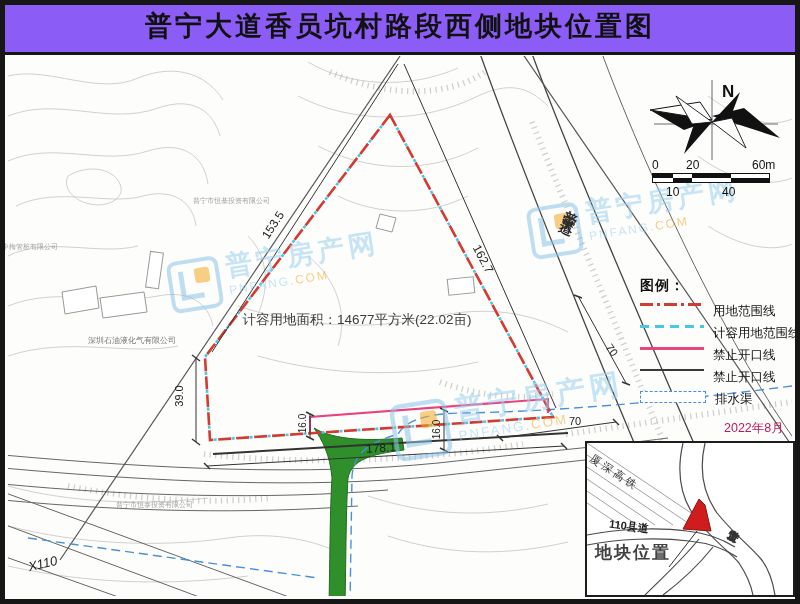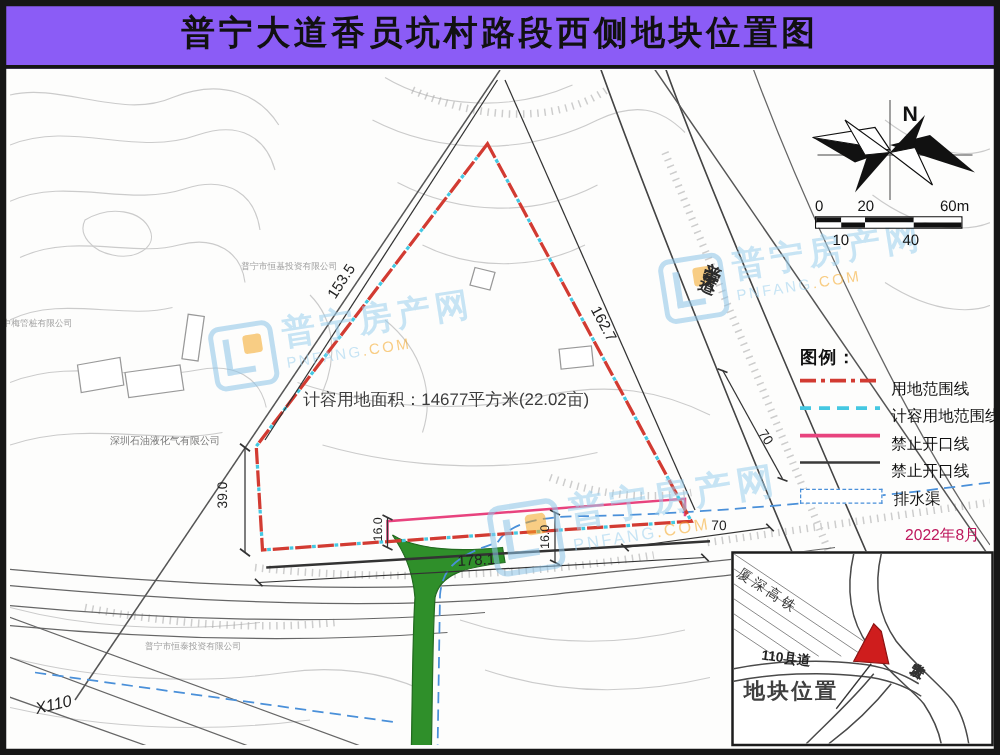--- a/index.html
+++ b/index.html
@@ -4,21 +4,21 @@
 <style>
   html,body{margin:0;padding:0;background:#e8e8e8;}
   .page{position:relative;width:800px;height:604px;background:#fdfdfc;overflow:hidden;
         font-family:"Liberation Sans",sans-serif;color:#222;}
   .frame{position:absolute;inset:0;border:5px solid #161616;pointer-events:none;z-index:60;}
   .title-band{position:absolute;left:0;top:0;width:100%;height:52px;line-height:52px;
         text-align:center;font-size:27px;font-weight:bold;letter-spacing:3px;color:#111;
         border-bottom:3px solid #161616;background:#8b5cf6;z-index:5;}
   .abs{position:absolute;}
   .dim{position:absolute;font-size:11px;color:#222;white-space:nowrap;z-index:12;}
-  .faint{position:absolute;font-size:7px;color:#8a8a8a;opacity:.8;white-space:nowrap;z-index:11;margin-top:12px;}
+  .faint{position:absolute;font-size:7px;color:#8a8a8a;opacity:.8;white-space:nowrap;z-index:11;}
   .road-label{position:absolute;writing-mode:vertical-rl;text-orientation:upright;
         font-weight:bold;color:#2b2b2b;white-space:nowrap;z-index:12;}
   
   .wm{position:absolute;display:flex;align-items:flex-start;gap:7px;opacity:.55;
       transform:rotate(-9deg);z-index:9;pointer-events:none;}
   .wm-logo{width:44px;height:44px;border:4px solid #8cc4e8;border-radius:9px;position:relative;flex:0 0 auto;}
   .wm-logo::before{content:"";position:absolute;left:7px;top:7px;width:18px;height:24px;
       border-left:5px solid #8cc4e8;border-bottom:5px solid #8cc4e8;}
   .wm-logo::after{content:"";position:absolute;right:6px;top:6px;width:15px;height:15px;
       background:#f5a623;border-radius:3px;}

